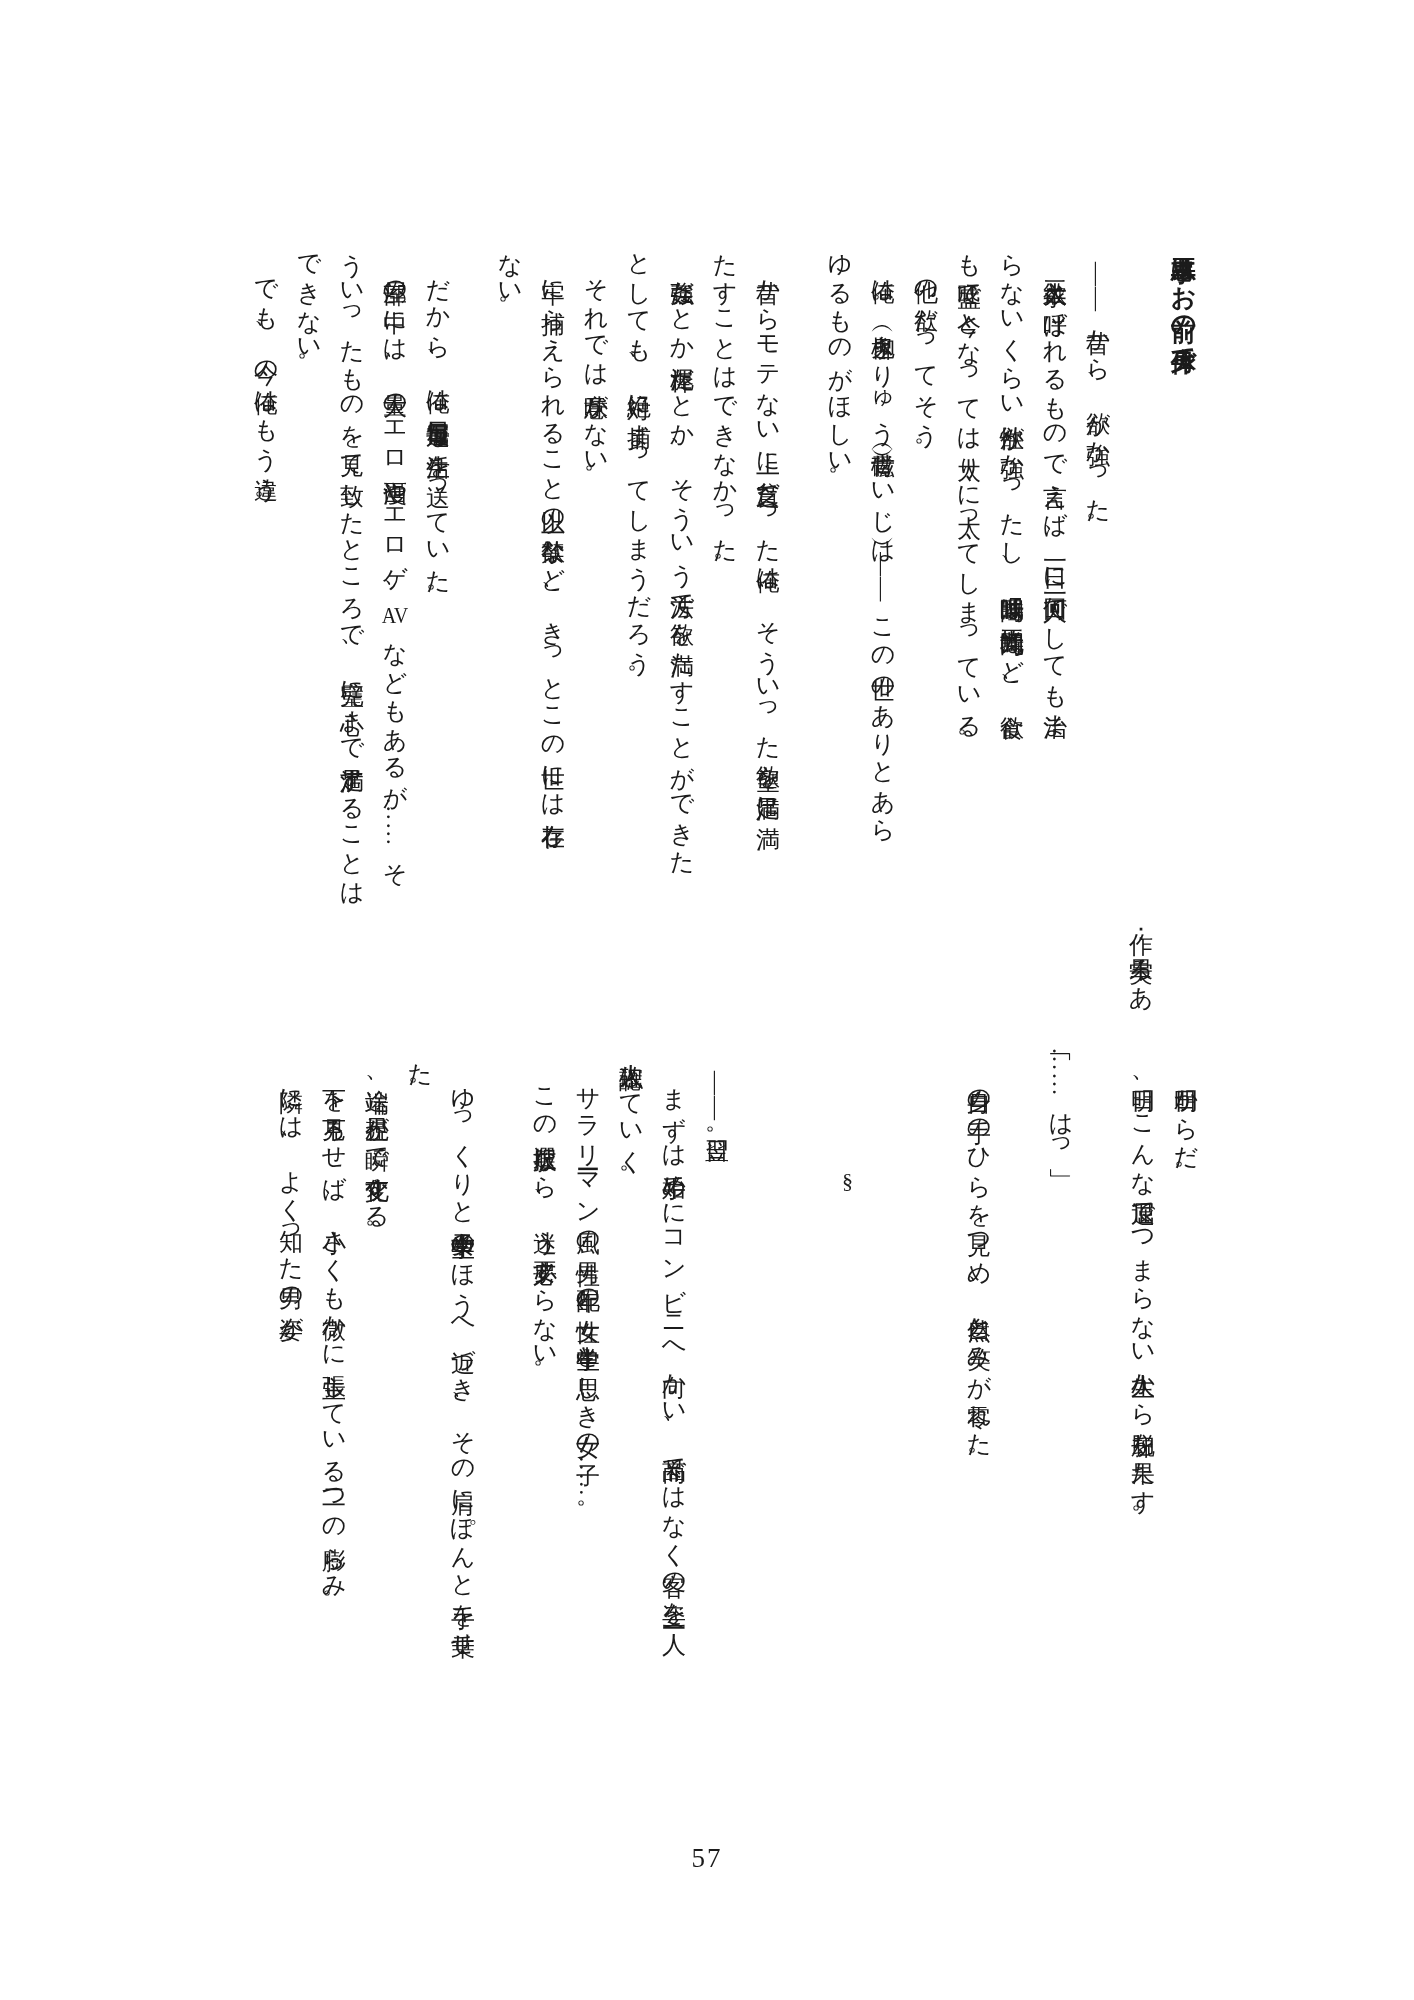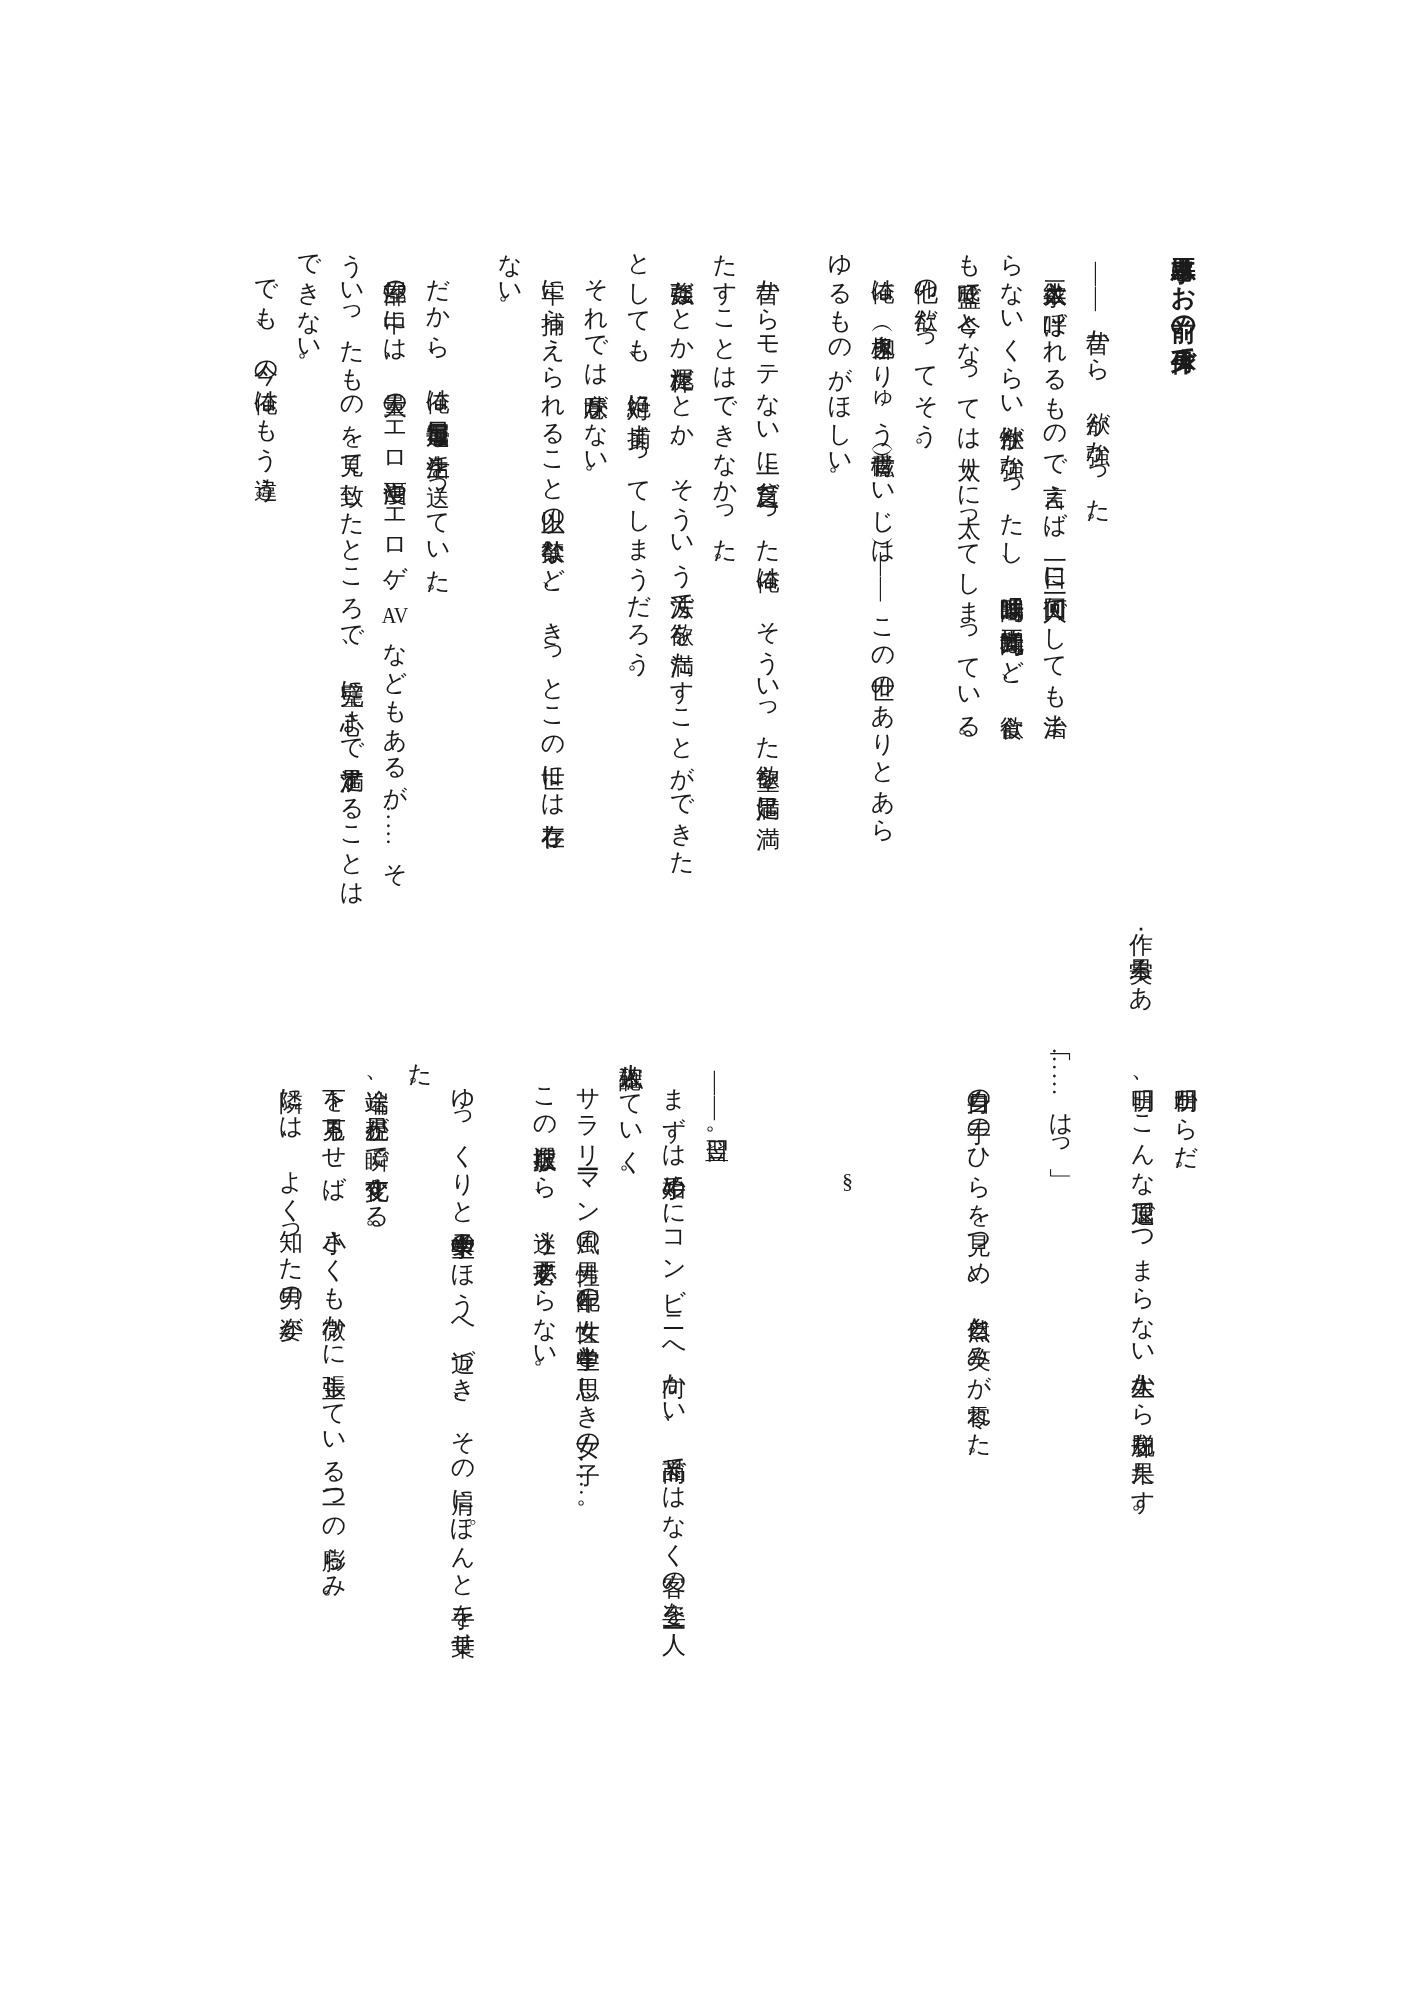--- a/index.html
+++ b/index.html
@@ -78,13 +78,14 @@
       <div class="col">　まずは手始めにコンビニへ向かい、商品ではなく客の姿を一人一</div>
       <div class="col">人確認していく。</div>
       <div class="col">　サラリーマン風の男性、年配の女性、中学生と思しき女の子……。</div>
       <div class="col">　この選択肢なら、迷う必要すらない。</div>
       <div class="col gap-normal">　ゆっくりと女子中学生のほうへ近づき、その肩にぽんと手を乗せ</div>
       <div class="col">た。</div>
       <div class="col">　途端、視界が一瞬で変化する。</div>
       <div class="col">　下を見下ろせば、小さくも微かに主張している二つの膨らみ。</div>
       <div class="col">　隣には、よく知った男の姿が。</div>
     </div>
+  <div class="pagenum">57</div>
 </div>
 
 </body></html>

